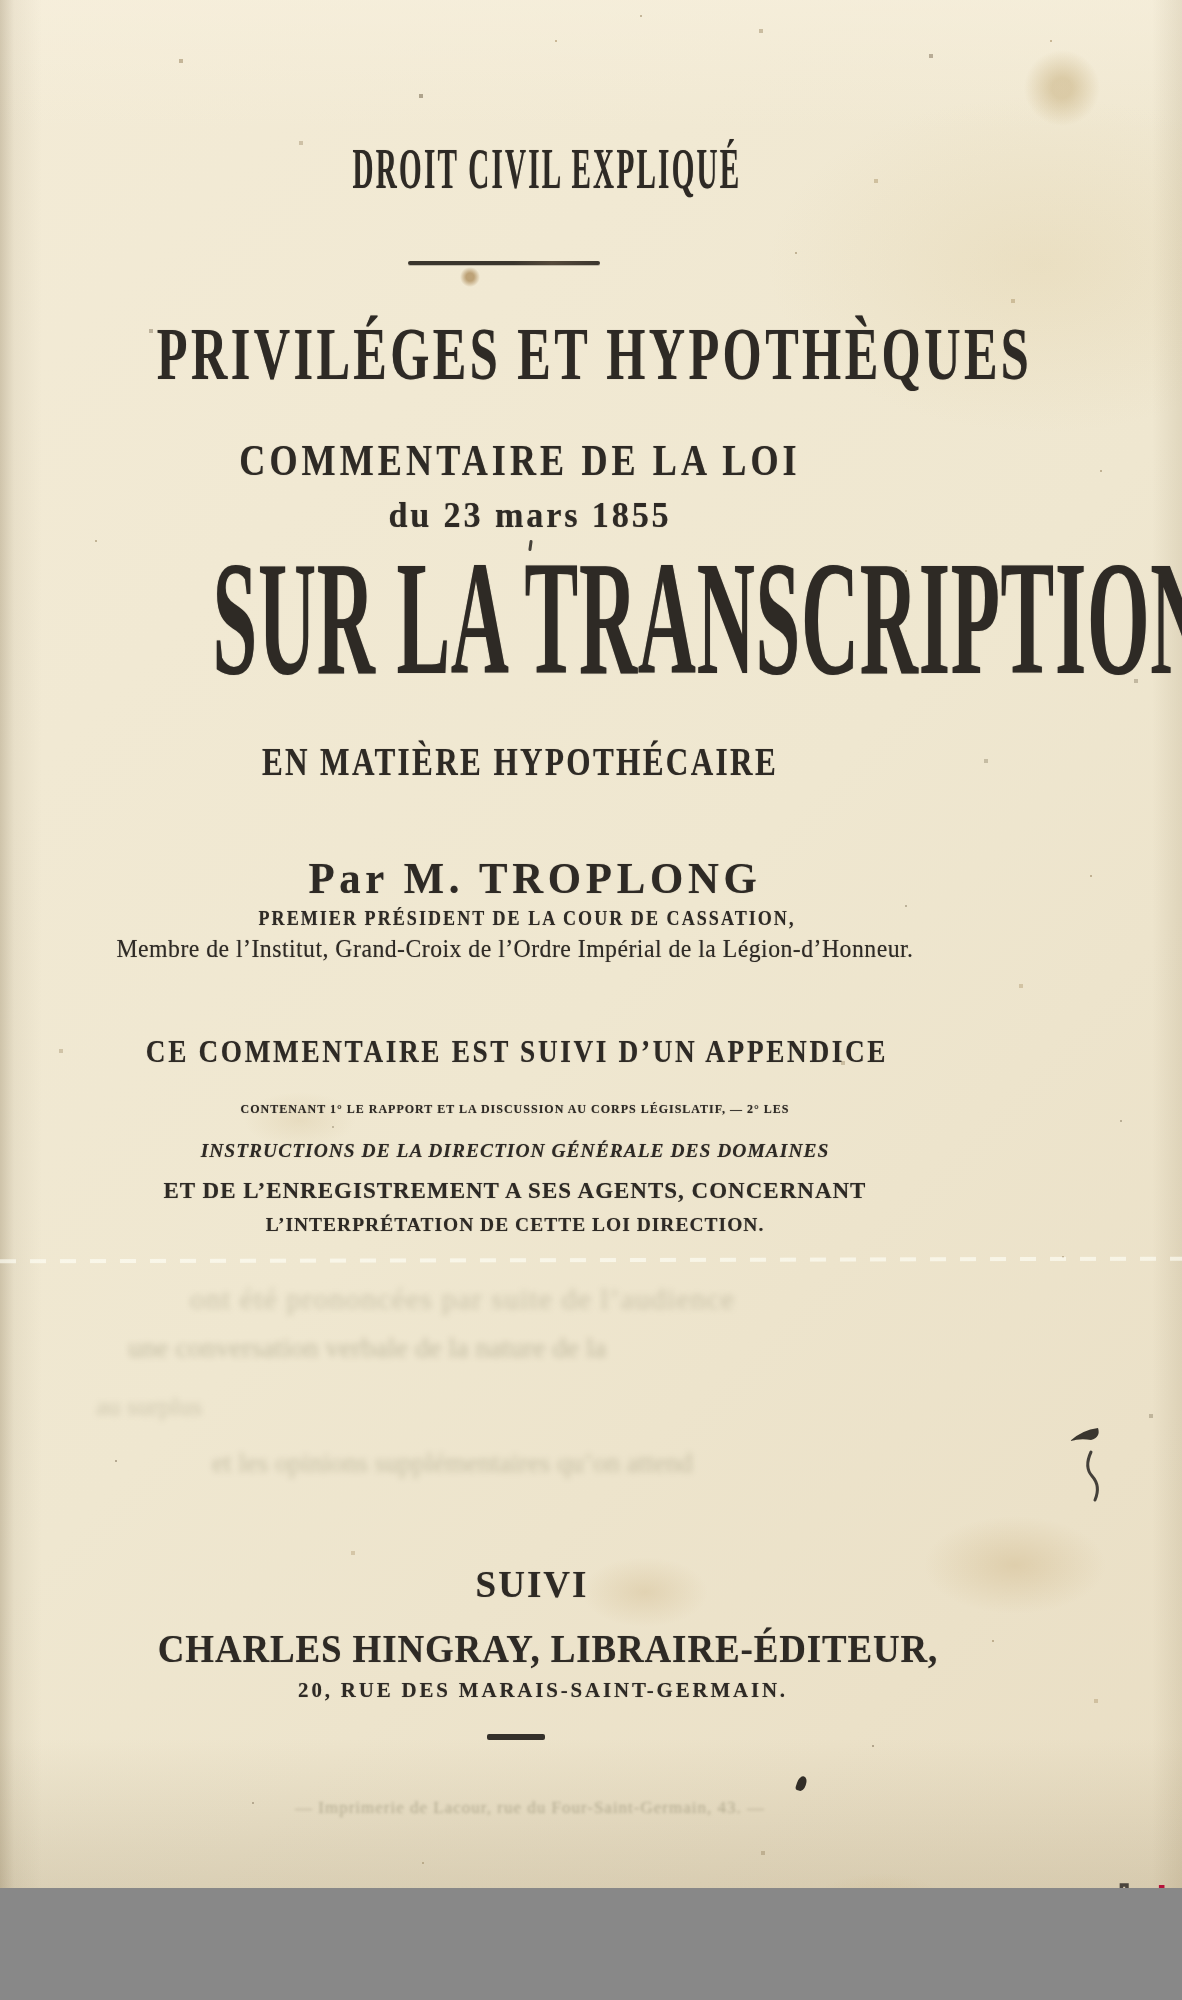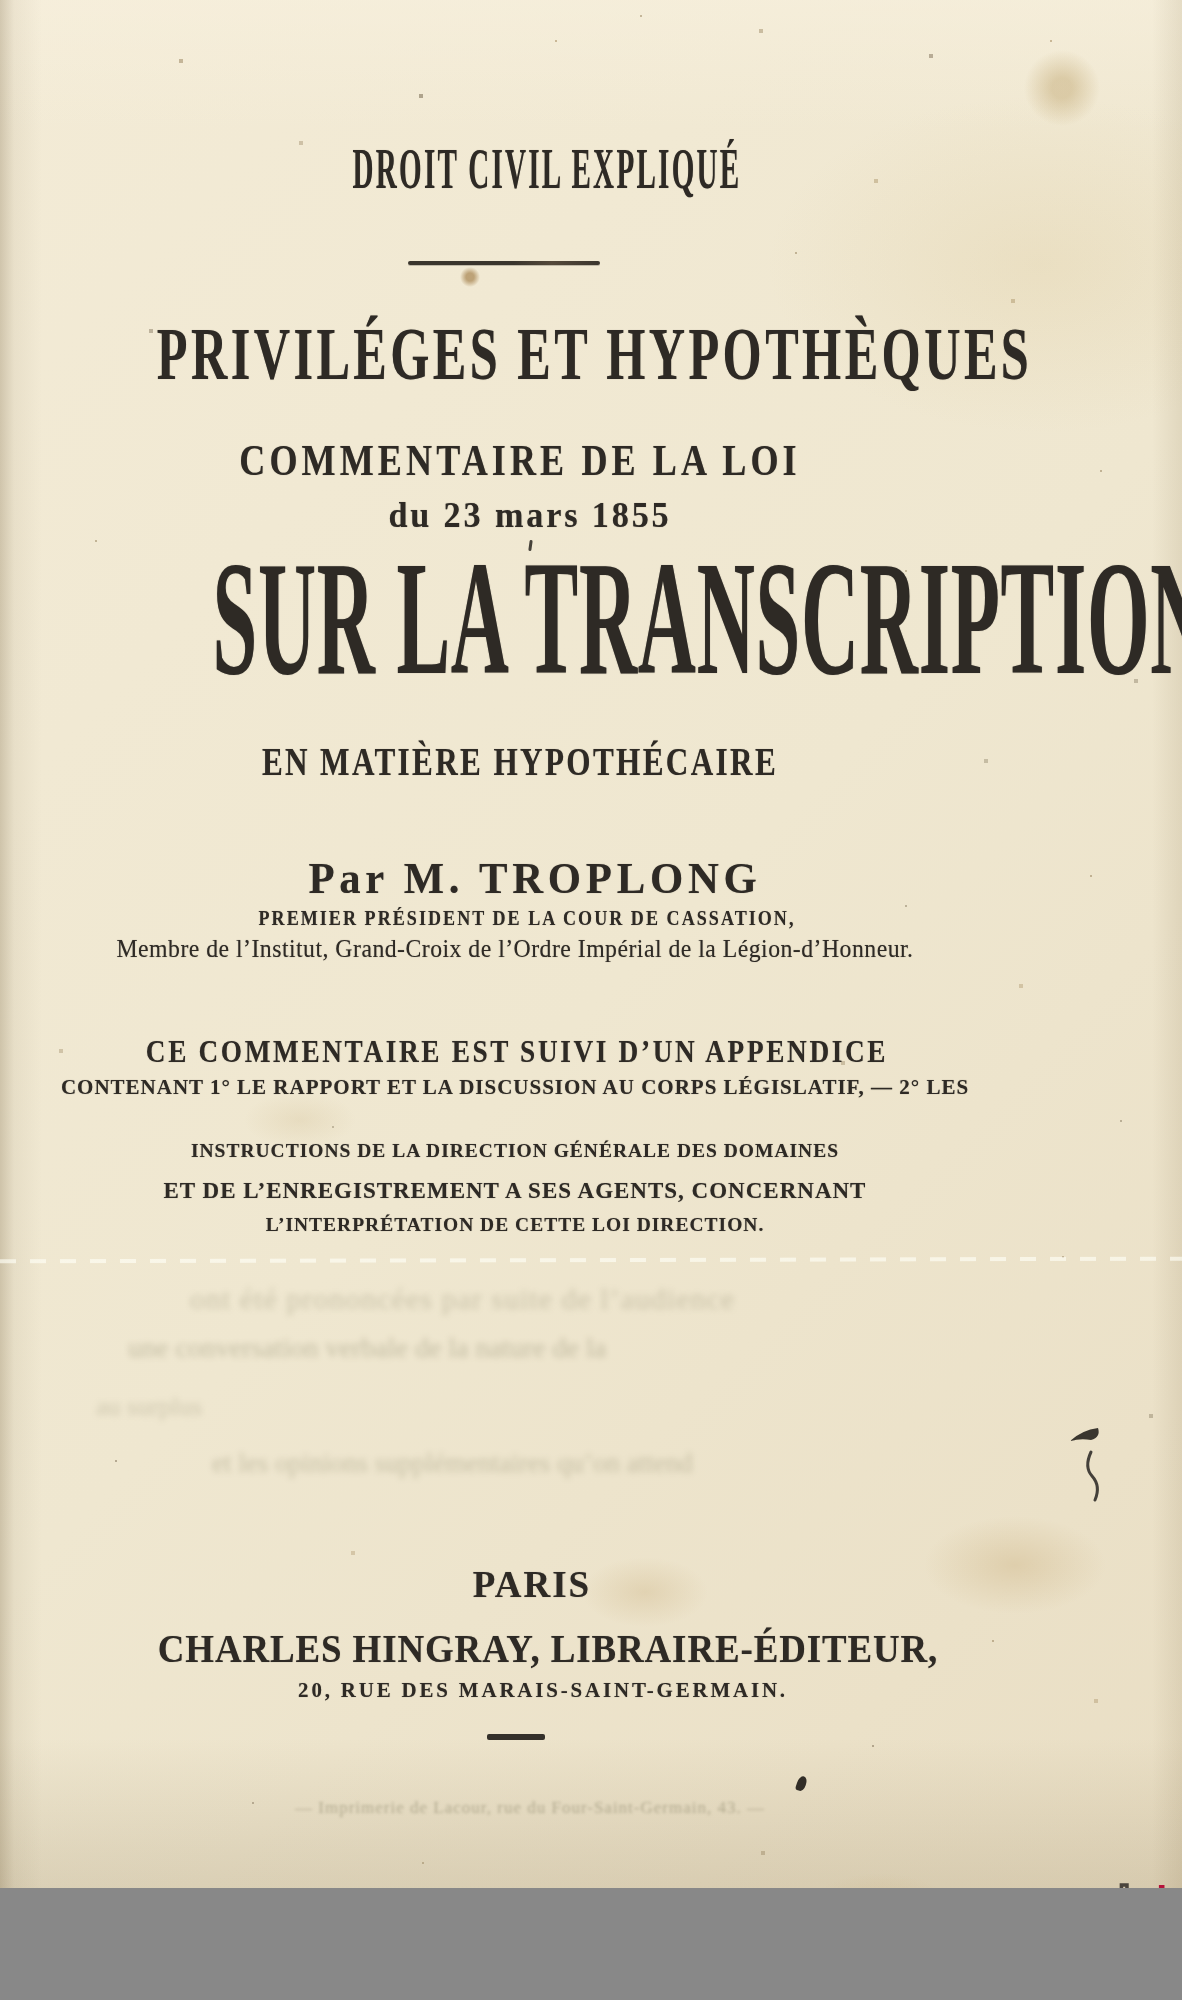--- a/index.html
+++ b/index.html
@@ -39,22 +39,22 @@
               box-shadow:0 1px 0 rgba(46,42,37,.25);}
   .l-main    {top:314px;  font-size:74px; letter-spacing:5px;  transform:translateX(-8px)  scale(.68,1.0);}
   .l-comment {top:437px;  font-size:44px; letter-spacing:5px;  transform:translateX(5px)   scale(.82,1);}
   .l-date    {top:496px;  font-size:36px; letter-spacing:3px;  transform:translateX(15px)  scale(.95,1);}
   .l-grand   {top:556px;  font-size:115px; letter-spacing:1px; transform:translateX(58px)  scale(.70,1.42);}
   .l-matter  {top:740px;  font-size:40px; letter-spacing:3px;  transform:translateX(5px)   scale(.78,1);}
   .l-by      {top:854px;  font-size:45px; letter-spacing:5px;  transform:translateX(20px)  scale(.95,1);}
   .l-pres    {top:906px;  font-size:22px; letter-spacing:2.5px;transform:translateX(12px)  scale(.82,1);}
   .l-membre  {top:935px;  font-size:25px; letter-spacing:.5px; transform:translateX(0)     scale(.95,1);}
   .l-apphead {top:1035px; font-size:31px; letter-spacing:3px;  transform:translateX(2px)   scale(.88,1);}
-  .l-app0    {top:1076px; font-size:21px; letter-spacing:1px;}
-  .l-app1    {top:1140px; font-size:19.5px; letter-spacing:1px;}
+  .l-app0    {top:1103px; font-size:12px; letter-spacing:1px;}
+  .l-app1    {top:1140px; font-size:19.5px; letter-spacing:1px;font-style:italic;}
   .l-app2    {top:1178px; font-size:23px; letter-spacing:1px;}
   .l-app3    {top:1214px; font-size:19.5px; letter-spacing:1px;}
   .l-paris   {top:1565px; font-size:37px; letter-spacing:2px;  transform:translateX(17px);}
   .l-pub     {top:1626px; font-size:41px; letter-spacing:1px;  transform:translateX(33px)  scale(.90,1);}
   .l-addr    {top:1678px; font-size:22px; letter-spacing:3px;  transform:translateX(28px)  scale(.95,1);}
   .rule-2    {position:absolute; top:1734px; left:487px; width:58px; height:6px; background:#34302a; border-radius:2px;}
   .l-year    {top:1752px; font-size:36px; letter-spacing:1px;  transform:translateX(0);}
   
   .ghost{position:absolute; color:#8f8a6d; filter:blur(3px); opacity:.5; white-space:nowrap;
          font-family:"Liberation Serif",serif;}
@@ -146,21 +146,21 @@
     <div class="ghost g0">ont été prononcées par suite de l’audience</div>
     <div class="ghost g1">une conversation verbale de la nature de la</div>
     <div class="ghost g2">au surplus</div>
     <div class="ghost g3">et les opinions supplémentaires qu’on attend</div>
 
     <svg class="squiggle" width="54" height="90" viewBox="0 0 54 90">
       <path d="M44,10 q-16,2 -28,13 q11,-3 21,-1 q10,-3 7,-12 z" fill="#3a362f"></path>
       <path d="M37,34 q-7,15 1,24 q9,10 3,24" stroke="#44403a" stroke-width="3" fill="none" stroke-linecap="round"></path>
     </svg>
 
-    <div class="t b l-paris">PARIS</div>
+    <div class="t b l-paris">SUIVI</div>
 
     <div class="t b l-pub">CHARLES HINGRAY, LIBRAIRE-ÉDITEUR,</div>
 
     <div class="t b l-addr">20, RUE DES MARAIS-SAINT-GERMAIN.</div>
 
     <div class="rule-2"></div>
 
 
     <span class="comma-mark"></span>
 

